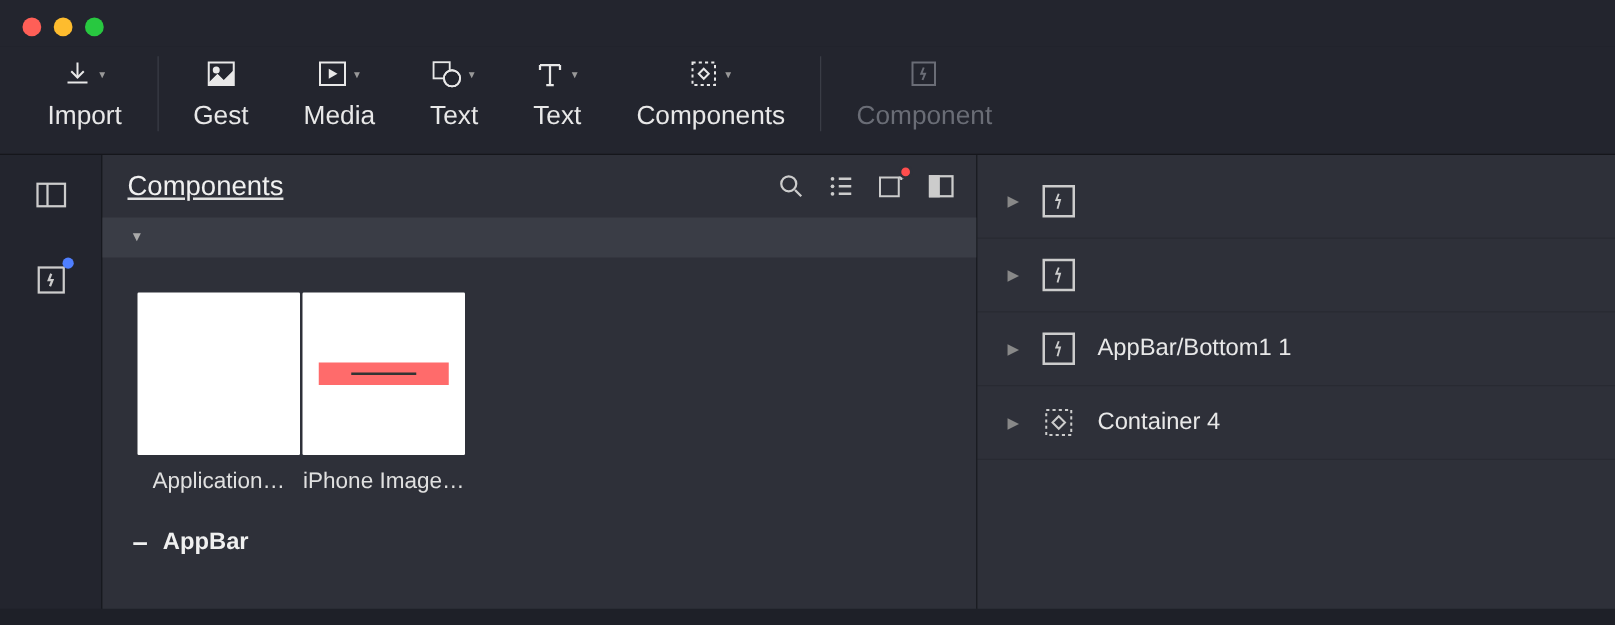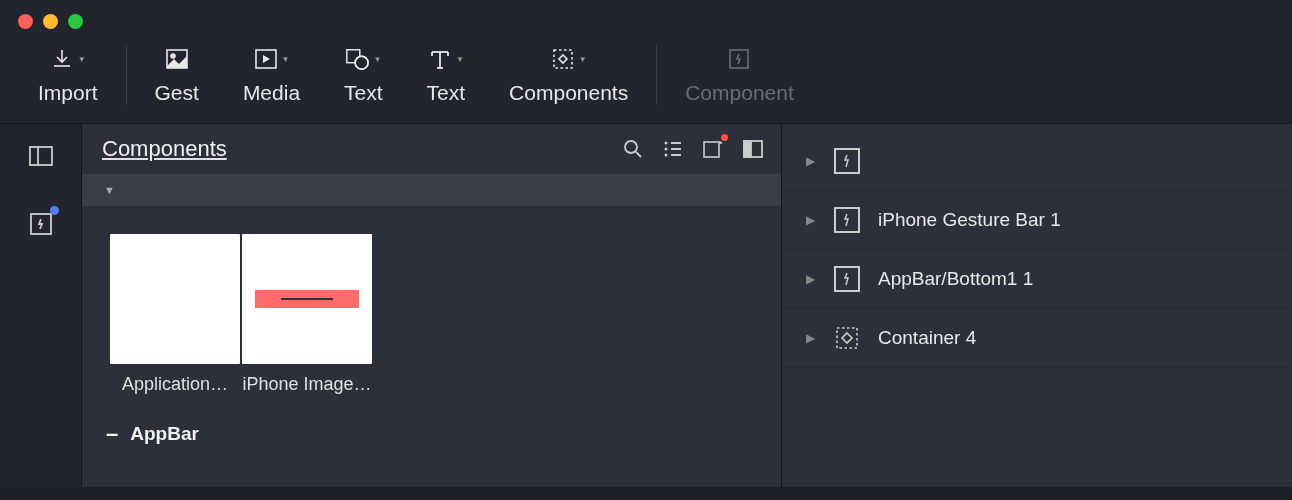--- a/index.html
+++ b/index.html
@@ -441,21 +441,20 @@
     </div>
     <div class="layer-row">
       <span class="layer-caret">▶</span>
       <span class="layer-icon">
         <span class="comp-box">
           <svg width="12" height="14" viewBox="0 0 12 14" stroke="#ccc" stroke-width="1.5" fill="none">
               <path d="M6 1 L4 6 L7 6 L5 13"></path>
             </svg>
         </span>
       </span>
-      <span>iPhone Gesture Bar 1</span>
     </div>
     <div class="layer-row">
       <span class="layer-caret">▶</span>
       <span class="layer-icon">
         <span class="comp-box">
           <svg width="12" height="14" viewBox="0 0 12 14" stroke="#ccc" stroke-width="1.5" fill="none">
               <path d="M6 1 L4 6 L7 6 L5 13"></path>
             </svg>
         </span>
       </span>

